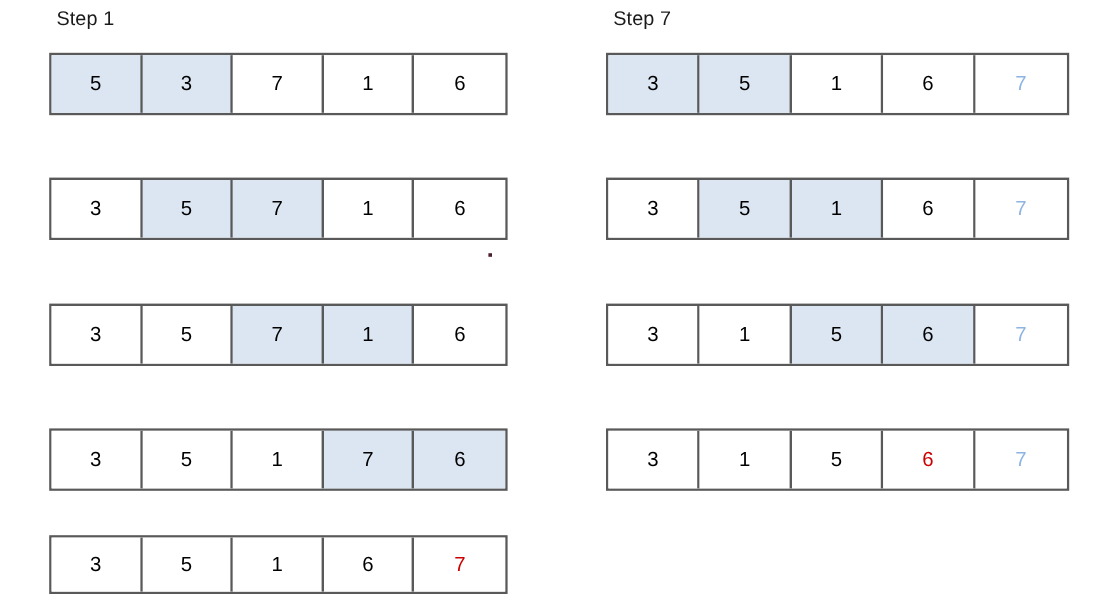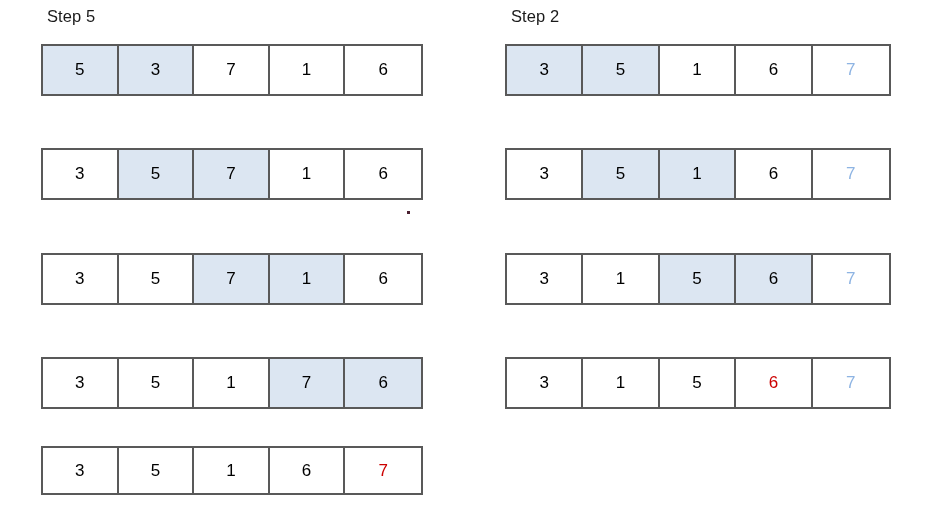--- a/index.html
+++ b/index.html
@@ -60,21 +60,21 @@
     top: 211px;
     width: 3px;
     height: 3px;
     background: #4a2030;
   }
 </style>
 </head>
 <body>
 
 <div class="column" id="col-step1">
-  <div class="step-title">Step 5</div>
+  <div class="step-title">Step 1</div>
   <div id="step1-rows">
       <div class="array-row" style="top: 44px; left: 0px; width: 382px; height: 52px;">
         <div class="cell hl" style="width: 75.6px;">5</div>
         <div class="cell hl" style="width: 75.6px;">3</div>
         <div class="cell" style="width: 75.6px;">7</div>
         <div class="cell" style="width: 75.6px;">1</div>
         <div class="cell" style="width: 75.6px;">6</div>
       </div>
       <div class="array-row" style="top: 148px; left: 0px; width: 382px; height: 52px;">
         <div class="cell" style="width: 75.6px;">3</div>
@@ -101,21 +101,21 @@
         <div class="cell" style="width: 75.6px;">3</div>
         <div class="cell" style="width: 75.6px;">5</div>
         <div class="cell" style="width: 75.6px;">1</div>
         <div class="cell" style="width: 75.6px;">6</div>
         <div class="cell red" style="width: 75.6px;">7</div>
       </div>
     </div>
 </div>
 
 <div class="column" id="col-step2">
-  <div class="step-title">Step 2</div>
+  <div class="step-title">Step 7</div>
   <div id="step2-rows">
       <div class="array-row" style="top: 44px; left: 0px; width: 386px; height: 52px;">
         <div class="cell hl" style="width: 76.4px;">3</div>
         <div class="cell hl" style="width: 76.4px;">5</div>
         <div class="cell" style="width: 76.4px;">1</div>
         <div class="cell" style="width: 76.4px;">6</div>
         <div class="cell blue" style="width: 76.4px;">7</div>
       </div>
       <div class="array-row" style="top: 148px; left: 0px; width: 386px; height: 52px;">
         <div class="cell" style="width: 76.4px;">3</div>

